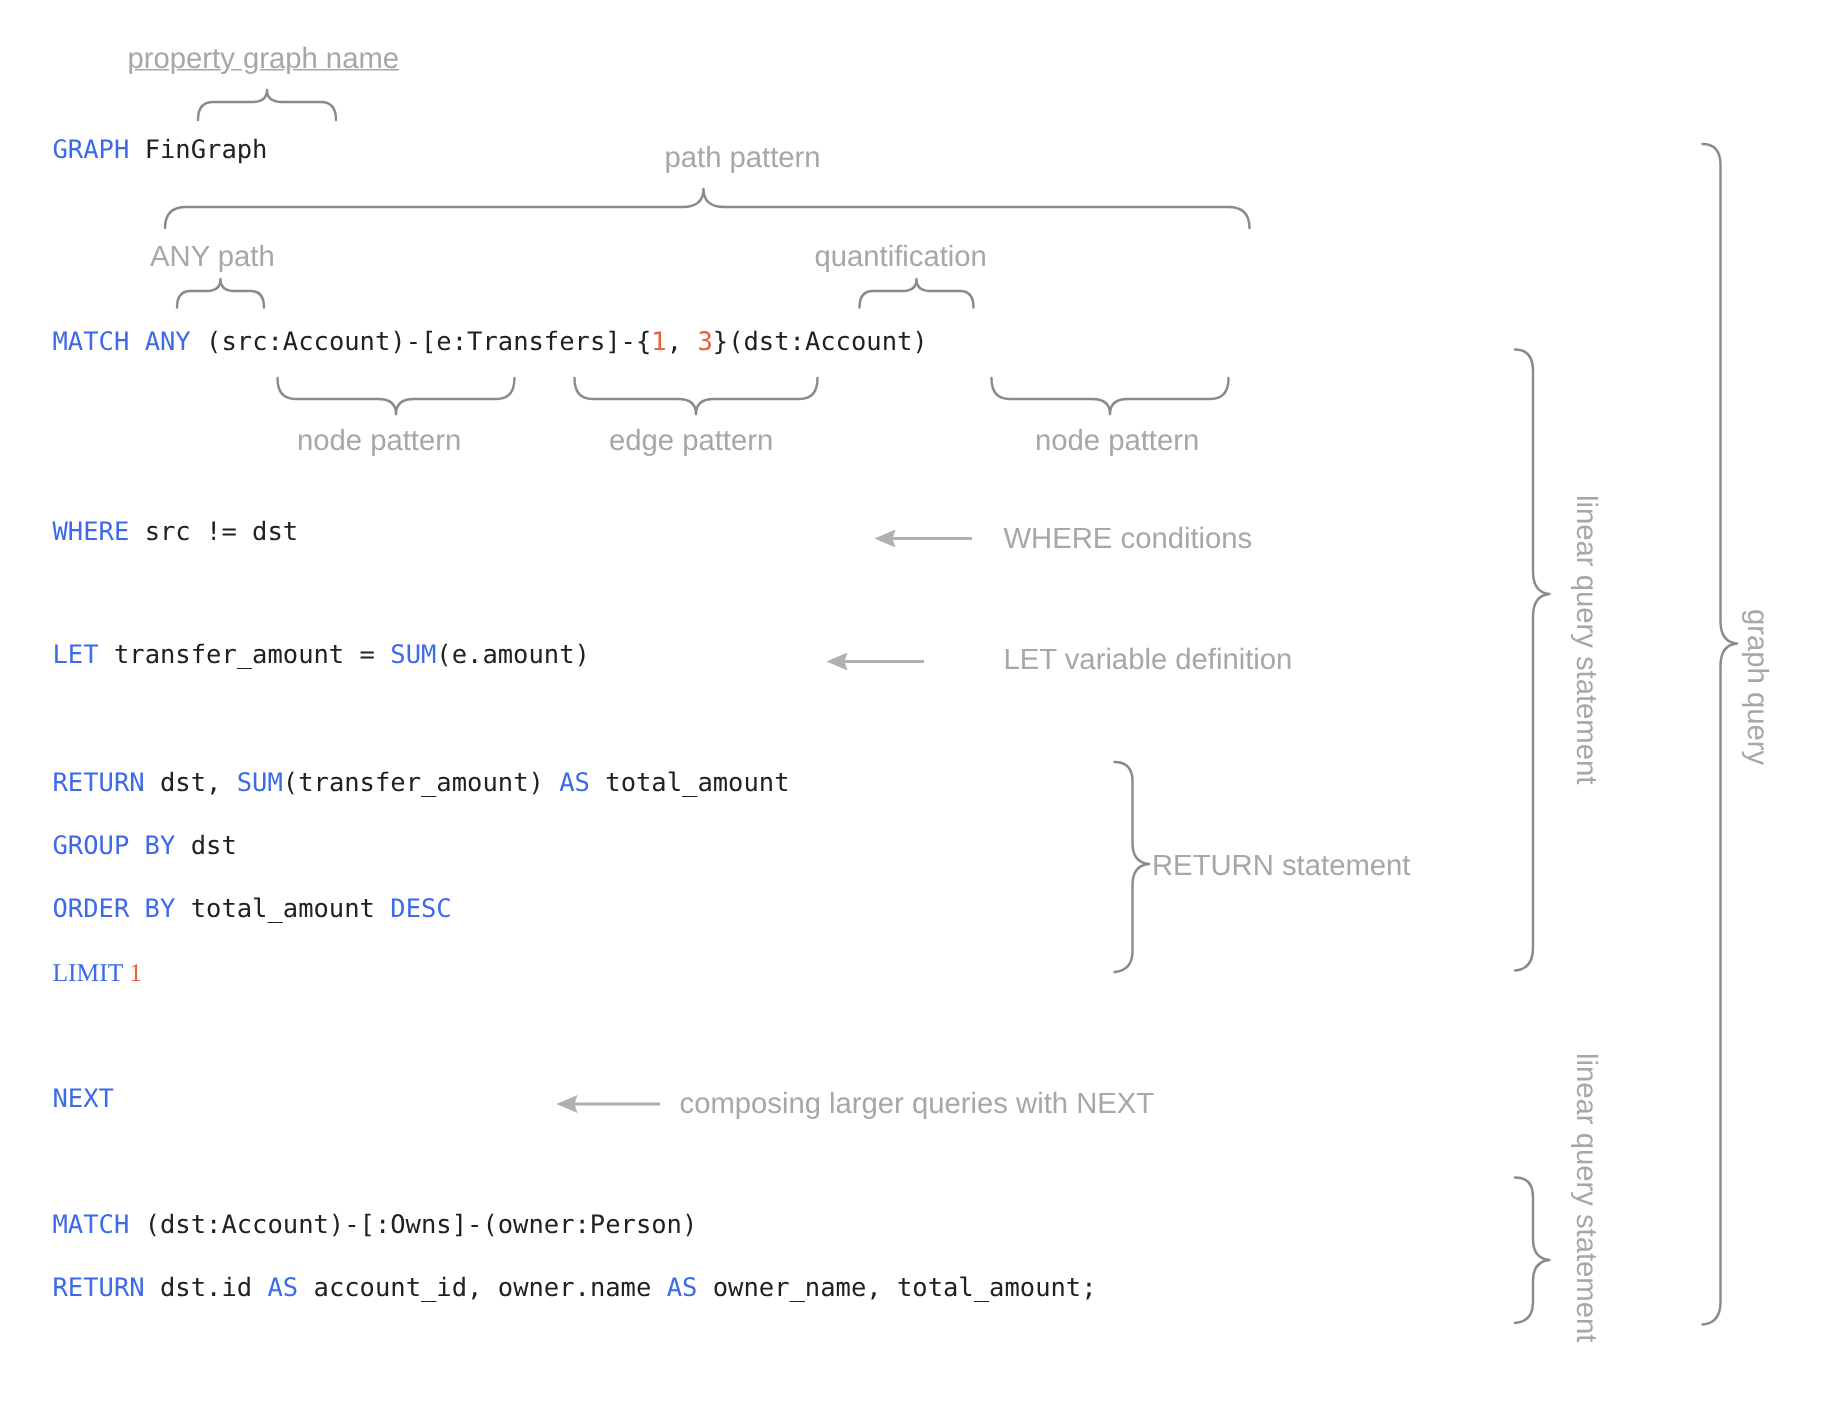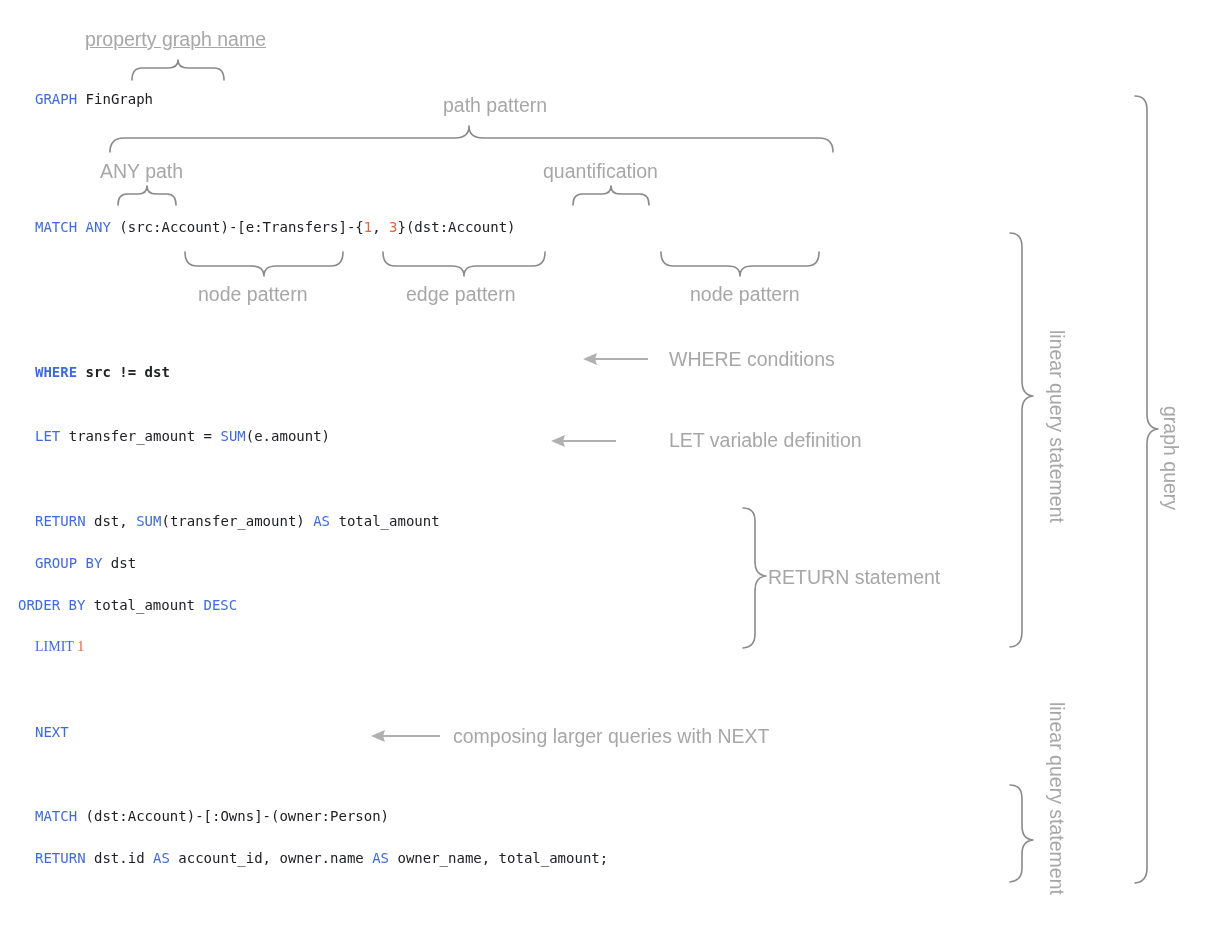--- a/index.html
+++ b/index.html
@@ -8,21 +8,21 @@
     background:#ffffff;
     font-family:"Liberation Sans", sans-serif;
     overflow:hidden;
   }
   #stage{position:relative;width:1230px;height:950px;}
 
   
   .code{
     position:absolute;
     font-family:"DejaVu Sans Mono","Liberation Mono",monospace;
-    font-size:14px;
+    font-size:17px;
     line-height:1;
     white-space:pre;
     color:#202124;
     letter-spacing:0px;
   }
   .kw{color:#3d6ae8;}
   .num{color:#e8603c;}
   .pl{color:#202124;}
 
   
@@ -88,29 +88,29 @@
 
     <path d="M1010,785 Q1022,785 1022,798 L1022,826 Q1022,839 1033,840 Q1022,841 1022,854 L1022,868 Q1022,881 1010,882"></path>
 
     <path d="M1135,96 Q1147,96 1147,110 L1147,414 Q1147,428 1158,429 Q1147,430 1147,444 L1147,868 Q1147,882 1135,883"></path>
   </svg>
 
   <div class="code" style="left:35px; top:92px;"><span class="kw">GRAPH</span><span class="pl"> </span><span class="pl">FinGraph</span></div>
 
   <div class="code" style="left:35px; top:220px;"><span class="kw">MATCH</span><span class="pl"> </span><span class="kw">ANY</span><span class="pl"> (src:Account)-[e:Transfers]-{</span><span class="num">1</span><span class="pl">, </span><span class="num">3</span><span class="pl">}(dst:Account)</span></div>
 
-  <div class="code" style="left:35px; top:365px;font-weight:bold;"><span class="kw">WHERE</span><span class="pl"> src != dst</span></div>
+  <div class="code" style="left:35px; top:347px;"><span class="kw">WHERE</span><span class="pl"> src != dst</span></div>
 
   <div class="code" style="left:35px; top:514px;"><span class="kw">RETURN</span><span class="pl"> dst, </span><span class="kw">SUM</span><span class="pl">(transfer_amount) </span><span class="kw">AS</span><span class="pl"> total_amount</span></div>
 
   <div class="code" style="left:35px; top:429px;"><span class="kw">LET</span><span class="pl"> transfer_amount = </span><span class="kw">SUM</span><span class="pl">(e.amount)</span></div>
 
   <div class="code" style="left:35px; top:556px;"><span class="kw">GROUP BY</span><span class="pl"> dst</span></div>
 
-  <div class="code" style="left:18px; top:598px;"><span class="kw">ORDER BY</span><span class="pl"> total_amount </span><span class="kw">DESC</span></div>
+  <div class="code" style="left:35px; top:598px;"><span class="kw">ORDER BY</span><span class="pl"> total_amount </span><span class="kw">DESC</span></div>
 
   <div class="code" style="left:35px; top:640px;font-family:Liberation Serif, serif;"><span class="kw">LIMIT</span><span class="pl"> </span><span class="num">1</span></div>
 
   <div class="code" style="left:35px; top:725px;"><span class="kw">NEXT</span></div>
 
   <div class="code" style="left:35px; top:809px;"><span class="kw">MATCH</span><span class="pl"> (dst:Account)-[:Owns]-(owner:Person)</span></div>
 
   <div class="code" style="left:35px; top:851px;"><span class="kw">RETURN</span><span class="pl"> dst.id </span><span class="kw">AS</span><span class="pl"> account_id, owner.name </span><span class="kw">AS</span><span class="pl"> owner_name, total_amount;</span></div>
 
   <div class="ann" style="left:85px; top:30px;text-decoration:underline;">property graph name</div>

